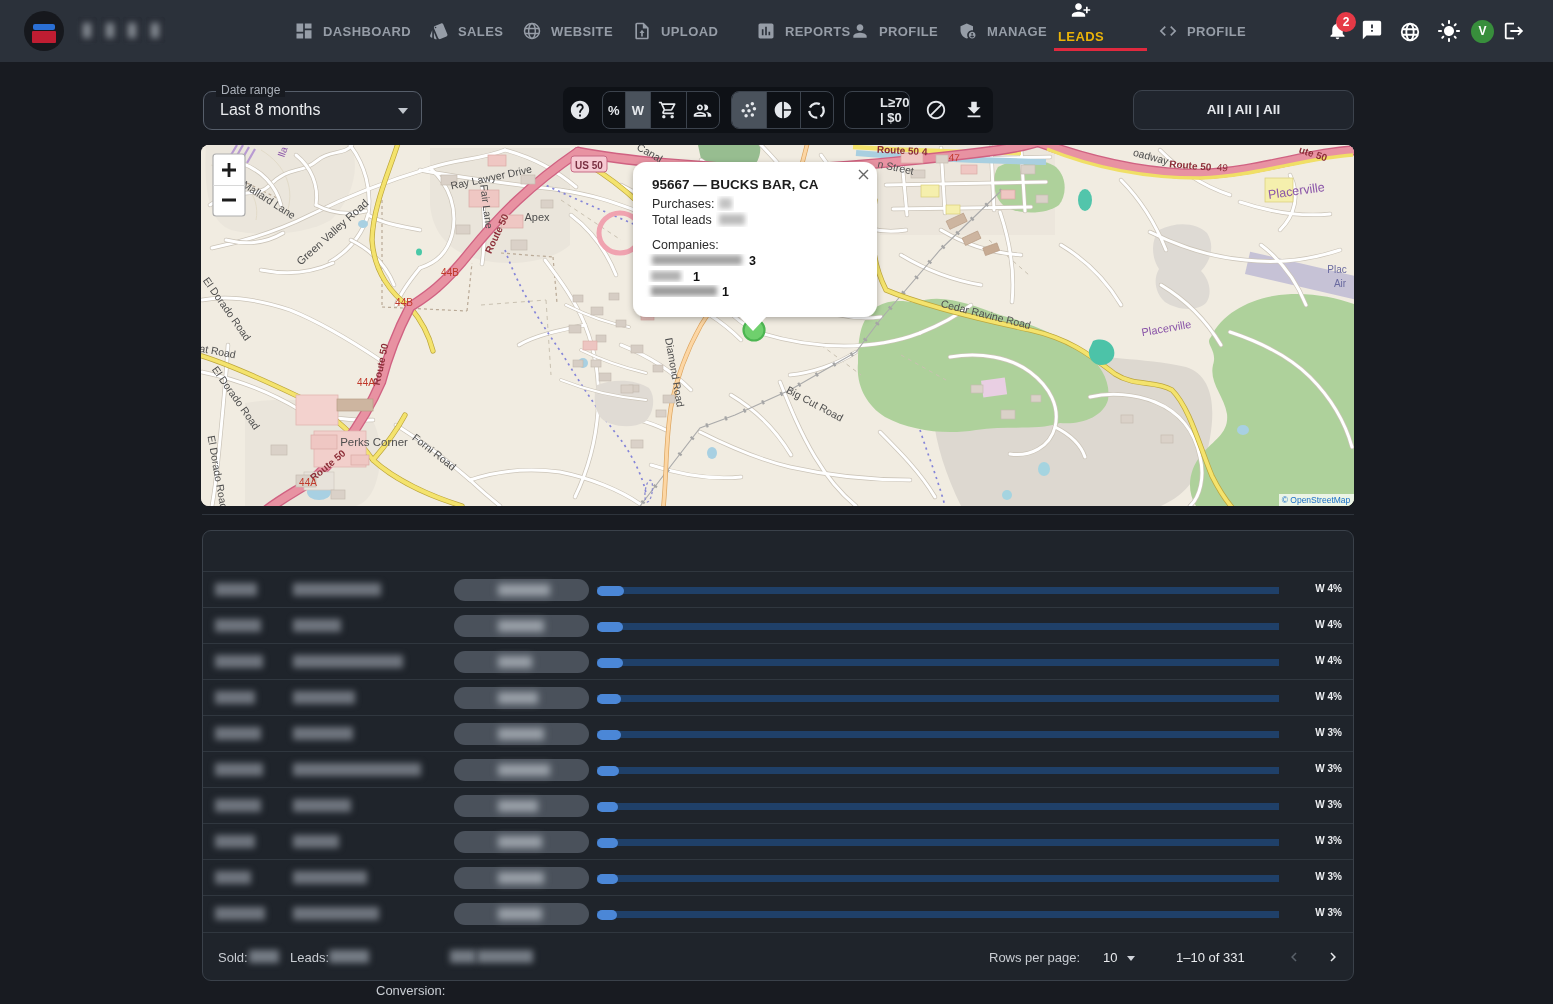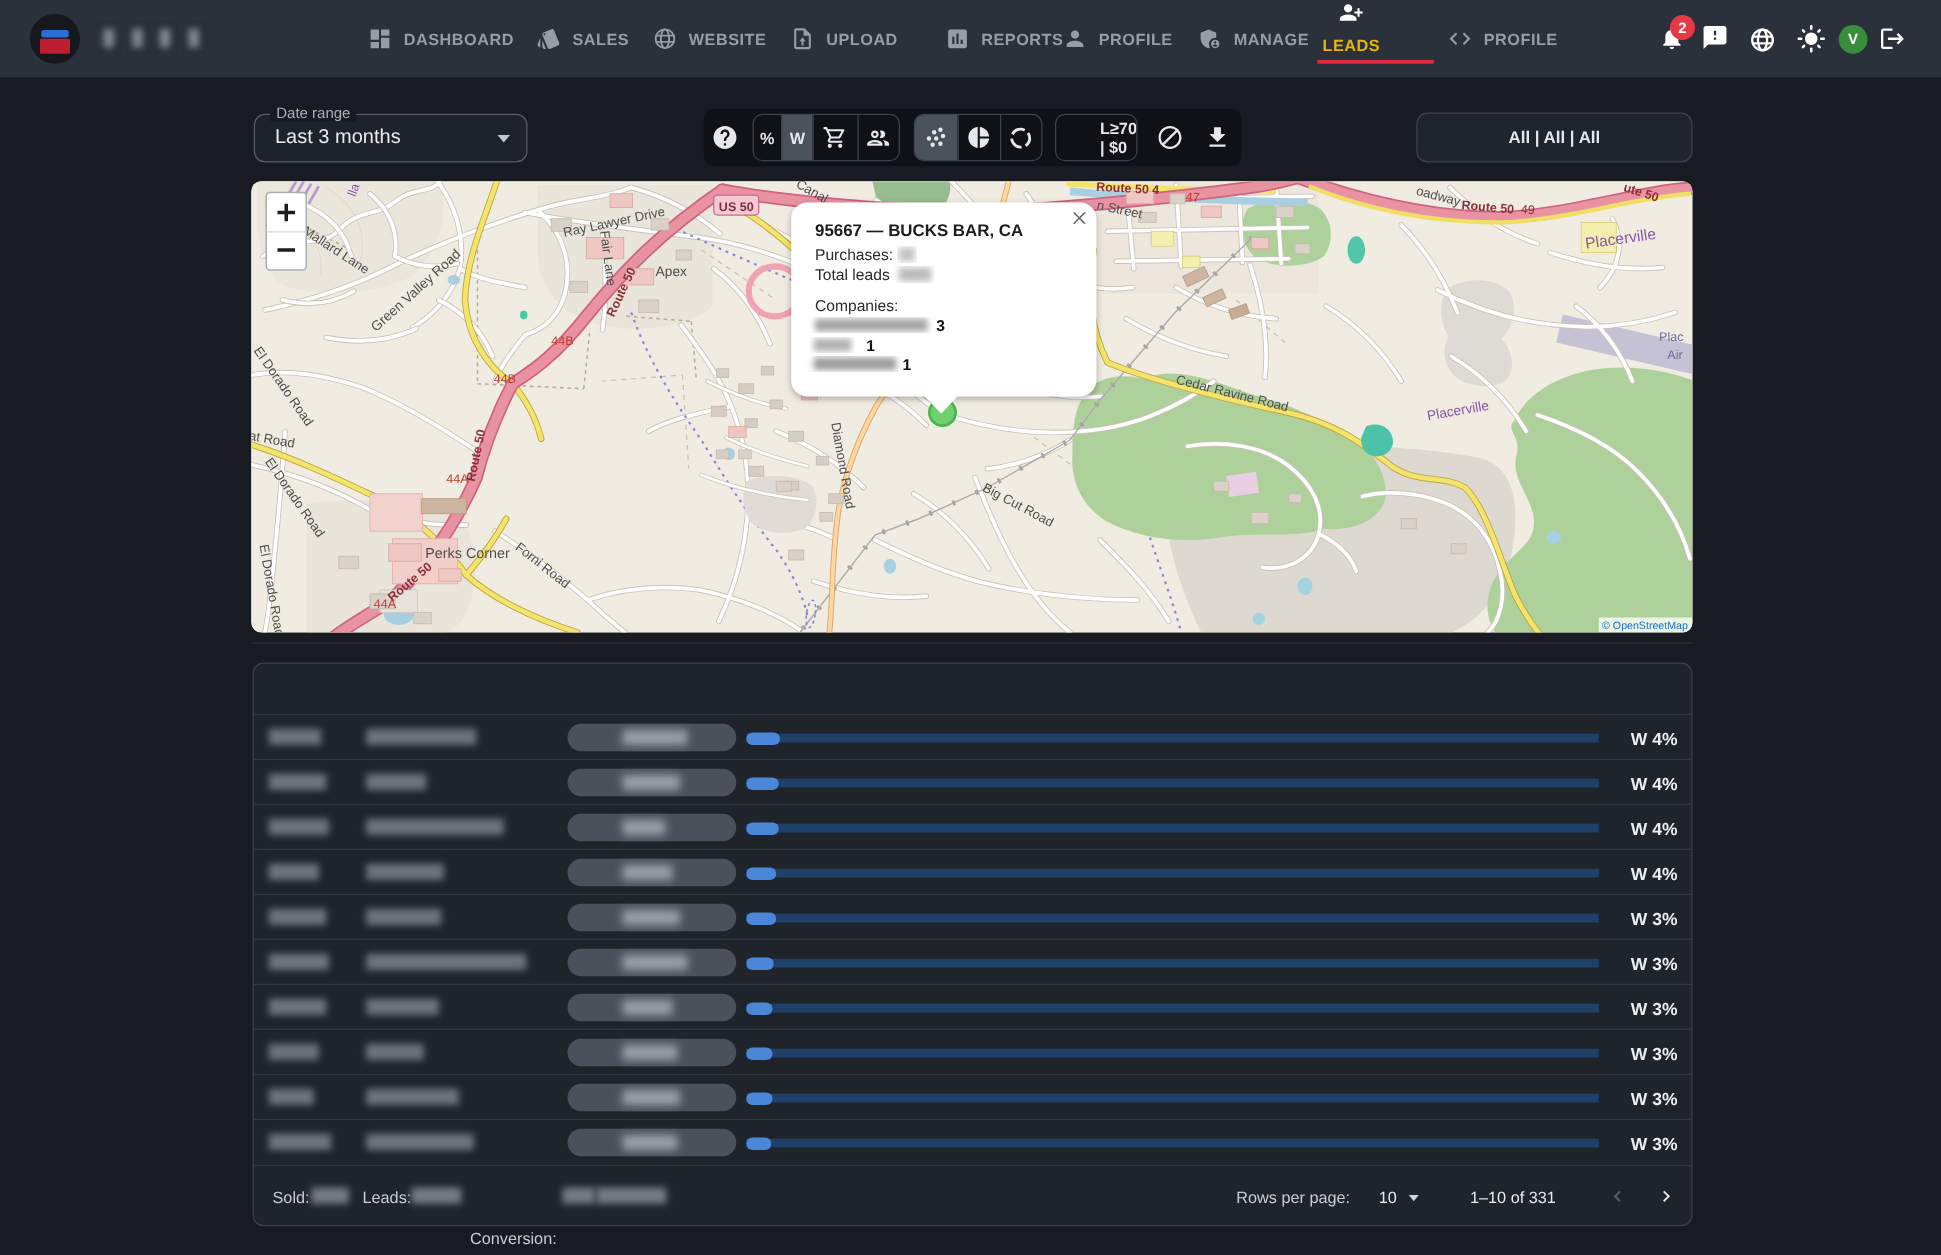--- a/index.html
+++ b/index.html
@@ -46,21 +46,21 @@
   .thead { position:absolute; left:0; top:0; width:100%; height:40px; }
   .thead .h { position:absolute; top:13px; color:#eceef1; font-size:13.5px; font-weight:bold; }
   .vsep { position:absolute; top:10px; width:1px; height:22px; background:#3c434d; }
   .row { position:absolute; left:0; width:1150px; height:36px; border-top:1px solid #30373f; }
   .zipblur { position:absolute; left:12px; top:11px; height:13px; background:#6e747d; filter:blur(3px); }
   .cityblur { position:absolute; left:90px; top:11px; height:13px; background:#6e747d; filter:blur(3px); }
   .pill { position:absolute; left:251px; top:7px; width:135px; height:22px; border-radius:11px; background:#4a515b; }
   .pillblur { position:absolute; top:5px; height:12px; background:#99a0a8; filter:blur(3.5px); }
   .track { position:absolute; left:394px; top:15px; height:6.5px; background:#1f4069; }
   .bval { position:absolute; left:394px; top:13.5px; height:10px; border-radius:5px; background:#4b87d7; }
-  .wlab { position:absolute; right:11px; top:11px; color:#eceef1; font-size:14px; font-weight:bold; }
+  .wlab { position:absolute; right:11px; top:11px; color:#eceef1; font-size:10px; font-weight:bold; }
   .tfoot { position:absolute; left:0; top:401px; width:1150px; height:48px; border-top:1px solid #30373f;
     color:#c9cdd3; font-size:13px; }
   .fblur { position:absolute; top:17px; height:13px; background:#757c85; filter:blur(3px); }
 </style>
 </head>
 <body>
 <div class="topbar">
   <div class="logo">
     <div style="position:absolute;left:9px;top:13px;width:22px;height:6px;background:#2a6fd4;border-radius:2px;"></div>
     <div style="position:absolute;left:8px;top:20px;width:24px;height:12px;background:#bf1d32;border-radius:1px;"></div>
@@ -147,21 +147,21 @@
         <path d="M12 7c-2.76 0-5 2.24-5 5s2.24 5 5 5 5-2.24 5-5-2.24-5-5-5zM2 13h2c.55 0 1-.45 1-1s-.45-1-1-1H2c-.55 0-1 .45-1 1s.45 1 1 1zm18 0h2c.55 0 1-.45 1-1s-.45-1-1-1h-2c-.55 0-1 .45-1 1s.45 1 1 1zM11 2v2c0 .55.45 1 1 1s1-.45 1-1V2c0-.55-.45-1-1-1s-1 .45-1 1zm0 18v2c0 .55.45 1 1 1s1-.45 1-1v-2c0-.55-.45-1-1-1s-1 .45-1 1zM5.99 4.58c-.39-.39-1.03-.39-1.41 0-.39.39-.39 1.03 0 1.41l1.06 1.06c.39.39 1.03.39 1.41 0s.39-1.03 0-1.41L5.99 4.58zm12.37 12.37c-.39-.39-1.03-.39-1.41 0-.39.39-.39 1.03 0 1.41l1.06 1.06c.39.39 1.03.39 1.41 0 .39-.39.39-1.03 0-1.41l-1.06-1.06zm1.06-10.96c.39-.39.39-1.03 0-1.41-.39-.39-1.03-.39-1.41 0l-1.06 1.06c-.39.39-.39 1.03 0 1.41s1.03.39 1.41 0l1.06-1.06zM7.05 18.36c.39-.39.39-1.03 0-1.41-.39-.39-1.03-.39-1.41 0l-1.06 1.06c-.39.39-.39 1.03 0 1.41s1.03.39 1.41 0l1.06-1.06z"></path>
       </svg></div>
   <div class="avatar">V</div>
   <div style="position:absolute;left:1503px;top:20px;"><svg width="22" height="22" viewBox="0 0 24 24" fill="#fff">
         <path d="M17 7l-1.41 1.41L18.17 11H8v2h10.17l-2.58 2.58L17 17l5-5zM4 5h8V3H4c-1.1 0-2 .9-2 2v14c0 1.1.9 2 2 2h8v-2H4V5z"></path>
       </svg></div>
 </div>
 
 <div class="select">
   <div class="lab">Date range</div>
-  <div class="val">Last 3 months</div>
+  <div class="val">Last 8 months</div>
   <div class="car"></div>
 </div>
 
 <div class="toolbar">
     <div style="position:absolute;left:6px;top:12px;"><svg width="22" height="22" viewBox="0 0 24 24" fill="#e5e8ec">
         <path d="M12 2C6.48 2 2 6.48 2 12s4.48 10 10 10 10-4.48 10-10S17.52 2 12 2zm1 17h-2v-2h2v2zm2.07-7.75l-.9.92C13.45 12.9 13 13.5 13 15h-2v-.5c0-1.1.45-2.1 1.17-2.83l1.24-1.26c.37-.36.59-.86.59-1.41 0-1.1-.9-2-2-2s-2 .9-2 2H8c0-2.21 1.79-4 4-4s4 1.79 4 4c0 .88-.36 1.68-.93 2.25z"></path>
       </svg></div>
   <div class="tgroup" style="left:39px;width:118px;">
       <div class="tcell" style="width:22px;">%</div>
       <div class="tcell tsel" style="width:26px;">W</div>

